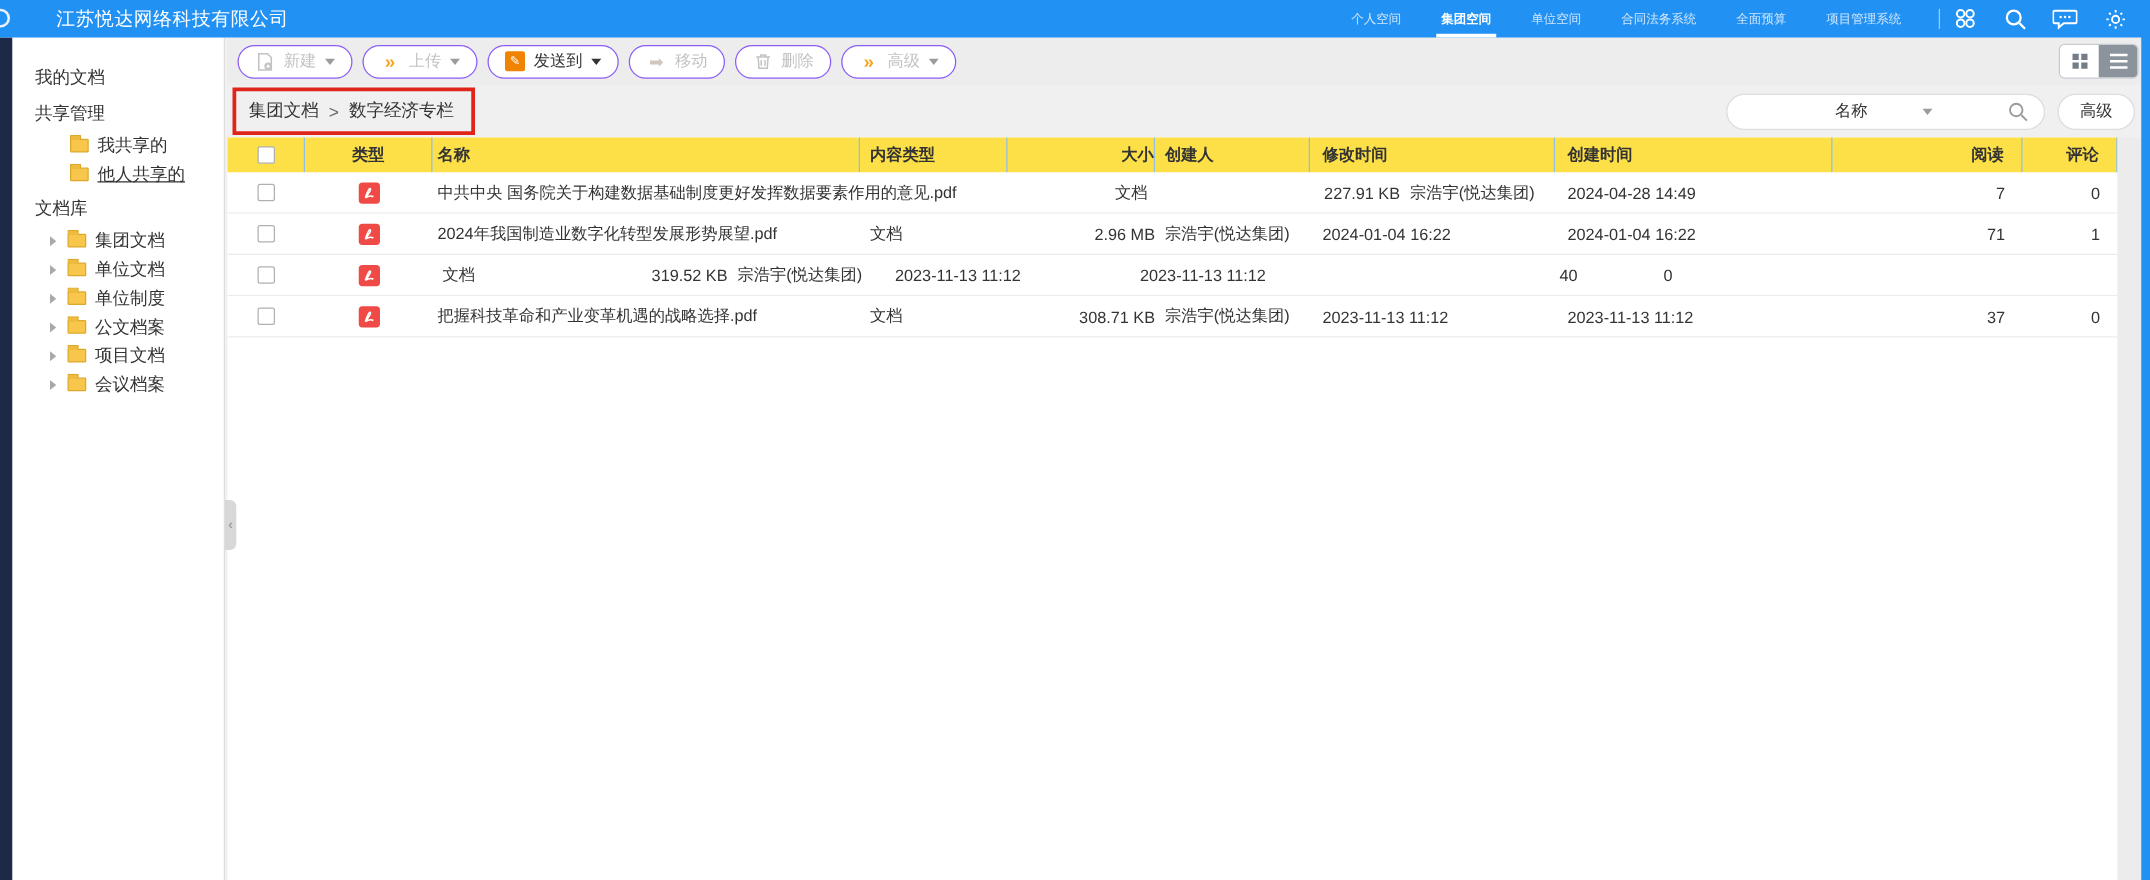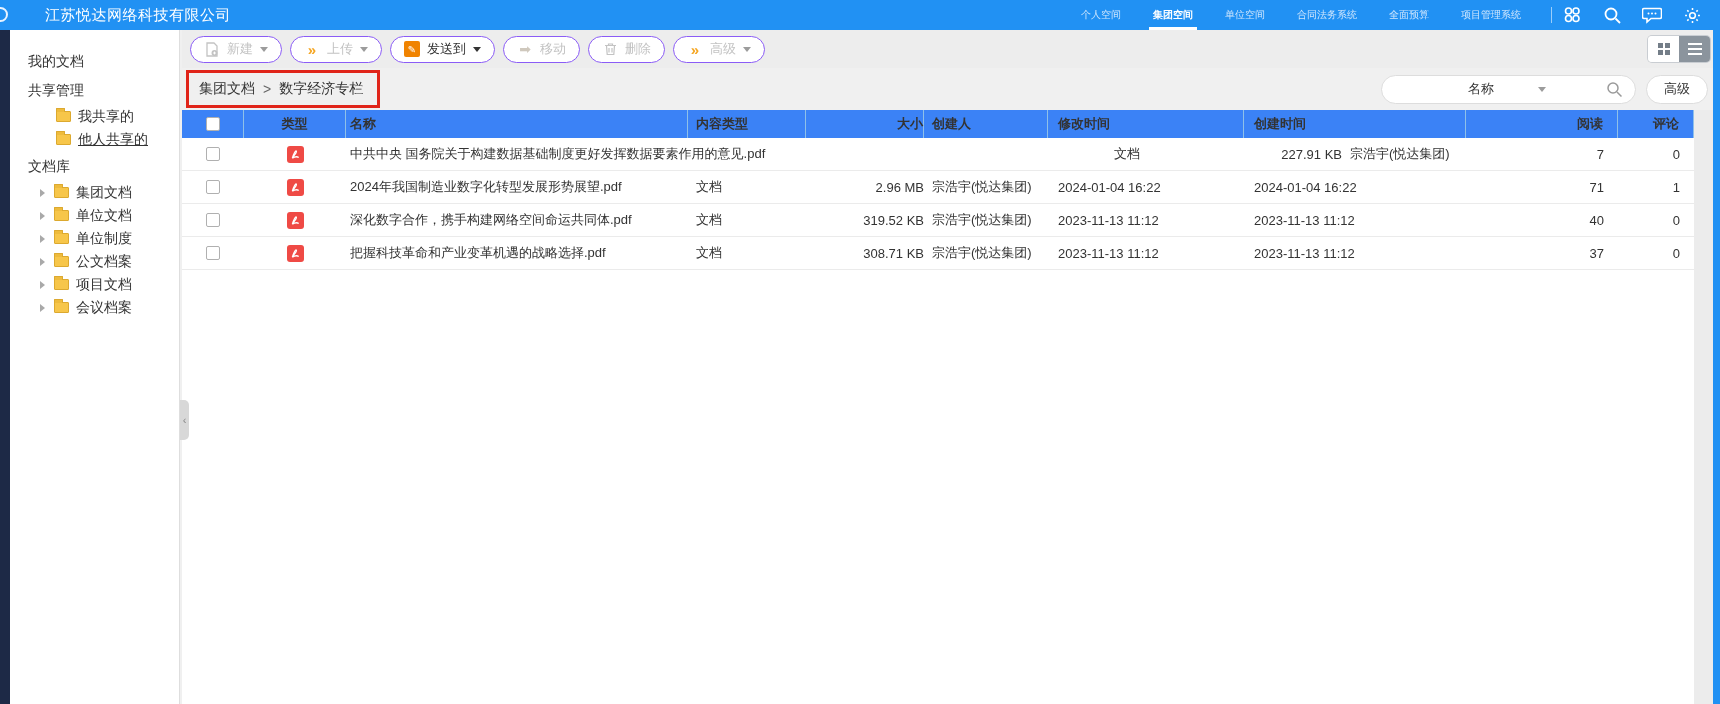--- a/index.html
+++ b/index.html
@@ -62,21 +62,21 @@
   .search-selector { margin-left:74px; font-size:13px; color:#333; cursor:pointer; }
   .search-caret { width:0; height:0; border-top:5px solid #9c9c9c; border-left:4px solid transparent; border-right:4px solid transparent; margin-left:44px; cursor:pointer; }
   .search-mag { margin-left:auto; cursor:pointer; display:flex; }
   .adv-pill { height:29px; border-radius:15px; border:1px solid #ddd; background:#fff; padding:0 17px; font-size:13px; margin-left:10px; display:flex; align-items:center; cursor:pointer; color:#333; }
 
   
   .table-section { flex:1; display:flex; min-height:0; }
   .table-wrap { flex:1; background:#fff; display:flex; flex-direction:column; min-width:0; }
   .gutter { width:26px; background:#ececec; flex:0 0 auto; }
 
-  .thead { display:flex; height:28px; background:#3b82f6; font-size:13px; font-weight:bold; align-items:stretch; }
+  .thead { display:flex; height:28px; background:#fde047; font-size:13px; font-weight:bold; align-items:stretch; }
   .thead .cell { display:flex; align-items:center; border-right:1px solid #8fc0e8; }
   .trow { display:flex; height:33px; border-bottom:1px solid #ebebeb; font-size:13px; align-items:stretch; background:#fff; }
   .trow .cell { display:flex; align-items:center; overflow:hidden; white-space:nowrap; }
 
   .col-check { width:62px; justify-content:center; flex:0 0 auto; }
   .col-type { width:102px; justify-content:center; flex:0 0 auto; }
   .col-name { flex:1 1 auto; padding-left:4px; min-width:0; }
   .col-ctype { width:118px; padding-left:8px; flex:0 0 auto; }
   .col-size { width:118px; justify-content:flex-end; padding-right:0; flex:0 0 auto; }
   .col-creator { width:124px; padding-left:8px; flex:0 0 auto; }
@@ -318,20 +318,21 @@
                 <span class="pdf-ic">
                   <svg width="11" height="11" viewBox="0 0 12 12" fill="none" stroke="#fff" stroke-width="1.4">
                     <path d="M2.5 10 C4 5.5 5.5 2 6.5 2 c1 0 .5 2 -1.5 4.5 C3.5 8.5 2.5 10 2.5 10 c2.5 -1.5 5.5 -1.8 7 -.8"></path>
                   </svg>
                 </span>
               </div>
               <div class="cell col-name">中共中央 国务院关于构建数据基础制度更好发挥数据要素作用的意见.pdf</div>
               <div class="cell col-ctype">文档</div>
               <div class="cell col-size">227.91 KB</div>
               <div class="cell col-creator">宗浩宇(悦达集团)</div>
+              <div class="cell col-created">2024-04-28 14:49</div>
               <div class="cell col-reads">7</div>
               <div class="cell col-comments">0</div>
             </div>
 
             <div class="trow">
               <div class="cell col-check">
                 <span class="cb"></span>
               </div>
               <div class="cell col-type">
                 <span class="pdf-ic">
@@ -354,21 +355,20 @@
               <div class="cell col-check">
                 <span class="cb"></span>
               </div>
               <div class="cell col-type">
                 <span class="pdf-ic">
                   <svg width="11" height="11" viewBox="0 0 12 12" fill="none" stroke="#fff" stroke-width="1.4">
                     <path d="M2.5 10 C4 5.5 5.5 2 6.5 2 c1 0 .5 2 -1.5 4.5 C3.5 8.5 2.5 10 2.5 10 c2.5 -1.5 5.5 -1.8 7 -.8"></path>
                   </svg>
                 </span>
               </div>
-              <div class="cell col-name">深化数字合作，携手构建网络空间命运共同体.pdf</div>
               <div class="cell col-ctype">文档</div>
               <div class="cell col-size">319.52 KB</div>
               <div class="cell col-creator">宗浩宇(悦达集团)</div>
               <div class="cell col-mod">2023-11-13 11:12</div>
               <div class="cell col-created">2023-11-13 11:12</div>
               <div class="cell col-reads">40</div>
               <div class="cell col-comments">0</div>
             </div>
 
             <div class="trow">

